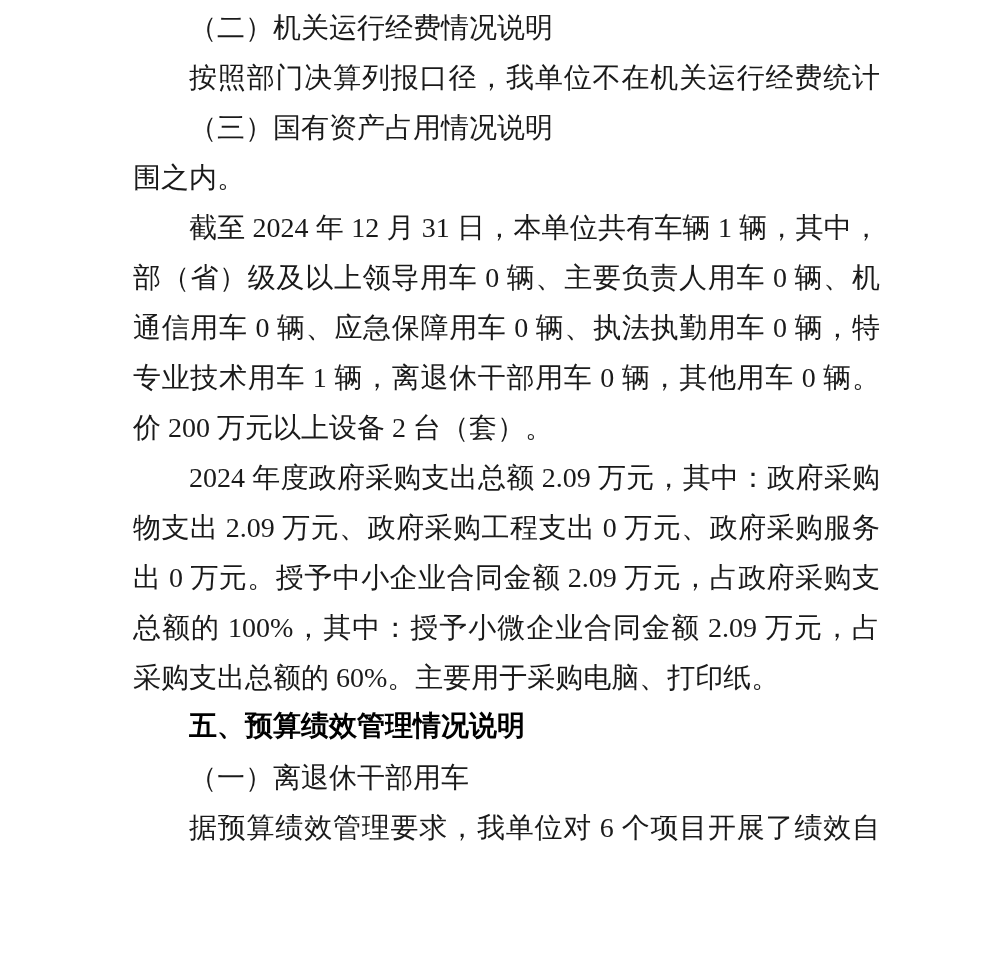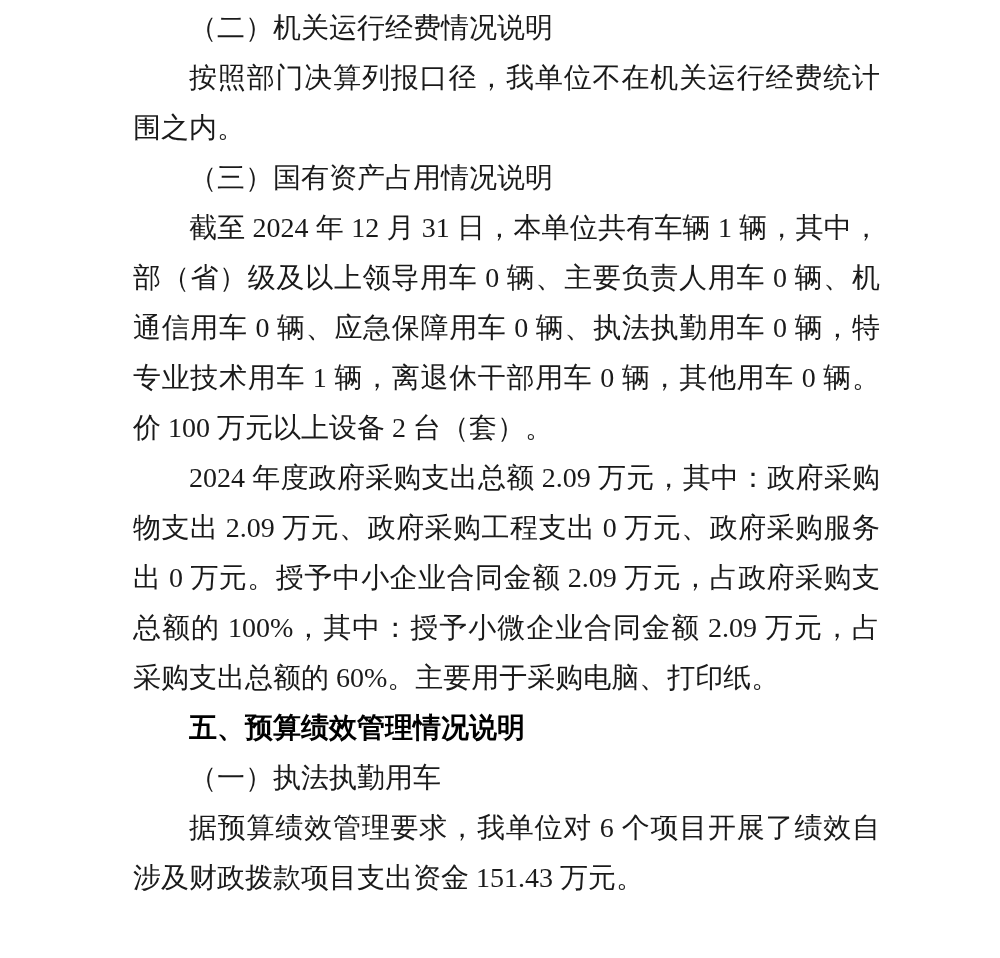--- a/index.html
+++ b/index.html
@@ -27,40 +27,39 @@
   }
   .indent {
     padding-left: 56px; 
   }
   .justify {
     text-align: justify;
     text-align-last: justify;
     text-justify: inter-character;
   }
   .bold-heading {
-    font-family: Liberation Serif, serif;
+    font-family: Liberation Mono, monospace;
     font-weight: bold;
     color: #000000;
   }
 </style>
 </head>
 <body>
 
 <div class="page">
   <div class="doc-line indent">（二）机关运行经费情况说明</div>
   <div class="doc-line indent justify">按照部门决算列报口径，我单位不在机关运行经费统计范</div>
+  <div class="doc-line indent">（三）国有资产占用情况说明</div>
   <div class="doc-line">围之内。</div>
-  <div class="doc-line indent">（三）国有资产占用情况说明</div>
   <div class="doc-line indent justify">截至 2024 年 12 月 31 日，本单位共有车辆 1 辆，其中，副</div>
   <div class="doc-line justify">部（省）级及以上领导用车 0 辆、主要负责人用车 0 辆、机要</div>
   <div class="doc-line justify">通信用车 0 辆、应急保障用车 0 辆、执法执勤用车 0 辆，特种</div>
   <div class="doc-line justify">专业技术用车 1 辆，离退休干部用车 0 辆，其他用车 0 辆。单</div>
-  <div class="doc-line">价 100 万元以上设备 2 台（套）。</div>
+  <div class="doc-line">价 200 万元以上设备 2 台（套）。</div>
   <div class="doc-line indent justify">2024 年度政府采购支出总额 2.09 万元，其中：政府采购货</div>
   <div class="doc-line justify">物支出 2.09 万元、政府采购工程支出 0 万元、政府采购服务支</div>
   <div class="doc-line justify">出 0 万元。授予中小企业合同金额 2.09 万元，占政府采购支出</div>
   <div class="doc-line justify">总额的 100%，其中：授予小微企业合同金额 2.09 万元，占政府</div>
   <div class="doc-line">采购支出总额的 60%。主要用于采购电脑、打印纸。</div>
   <div class="doc-line indent bold-heading">五、预算绩效管理情况说明</div>
-  <div class="doc-line indent">（一）执法执勤用车</div>
+  <div class="doc-line indent">（一）离退休干部用车</div>
   <div class="doc-line indent justify">据预算绩效管理要求，我单位对 6 个项目开展了绩效自评，</div>
-  <div class="doc-line">涉及财政拨款项目支出资金 151.43 万元。</div>
 </div>
 
 </body></html>

